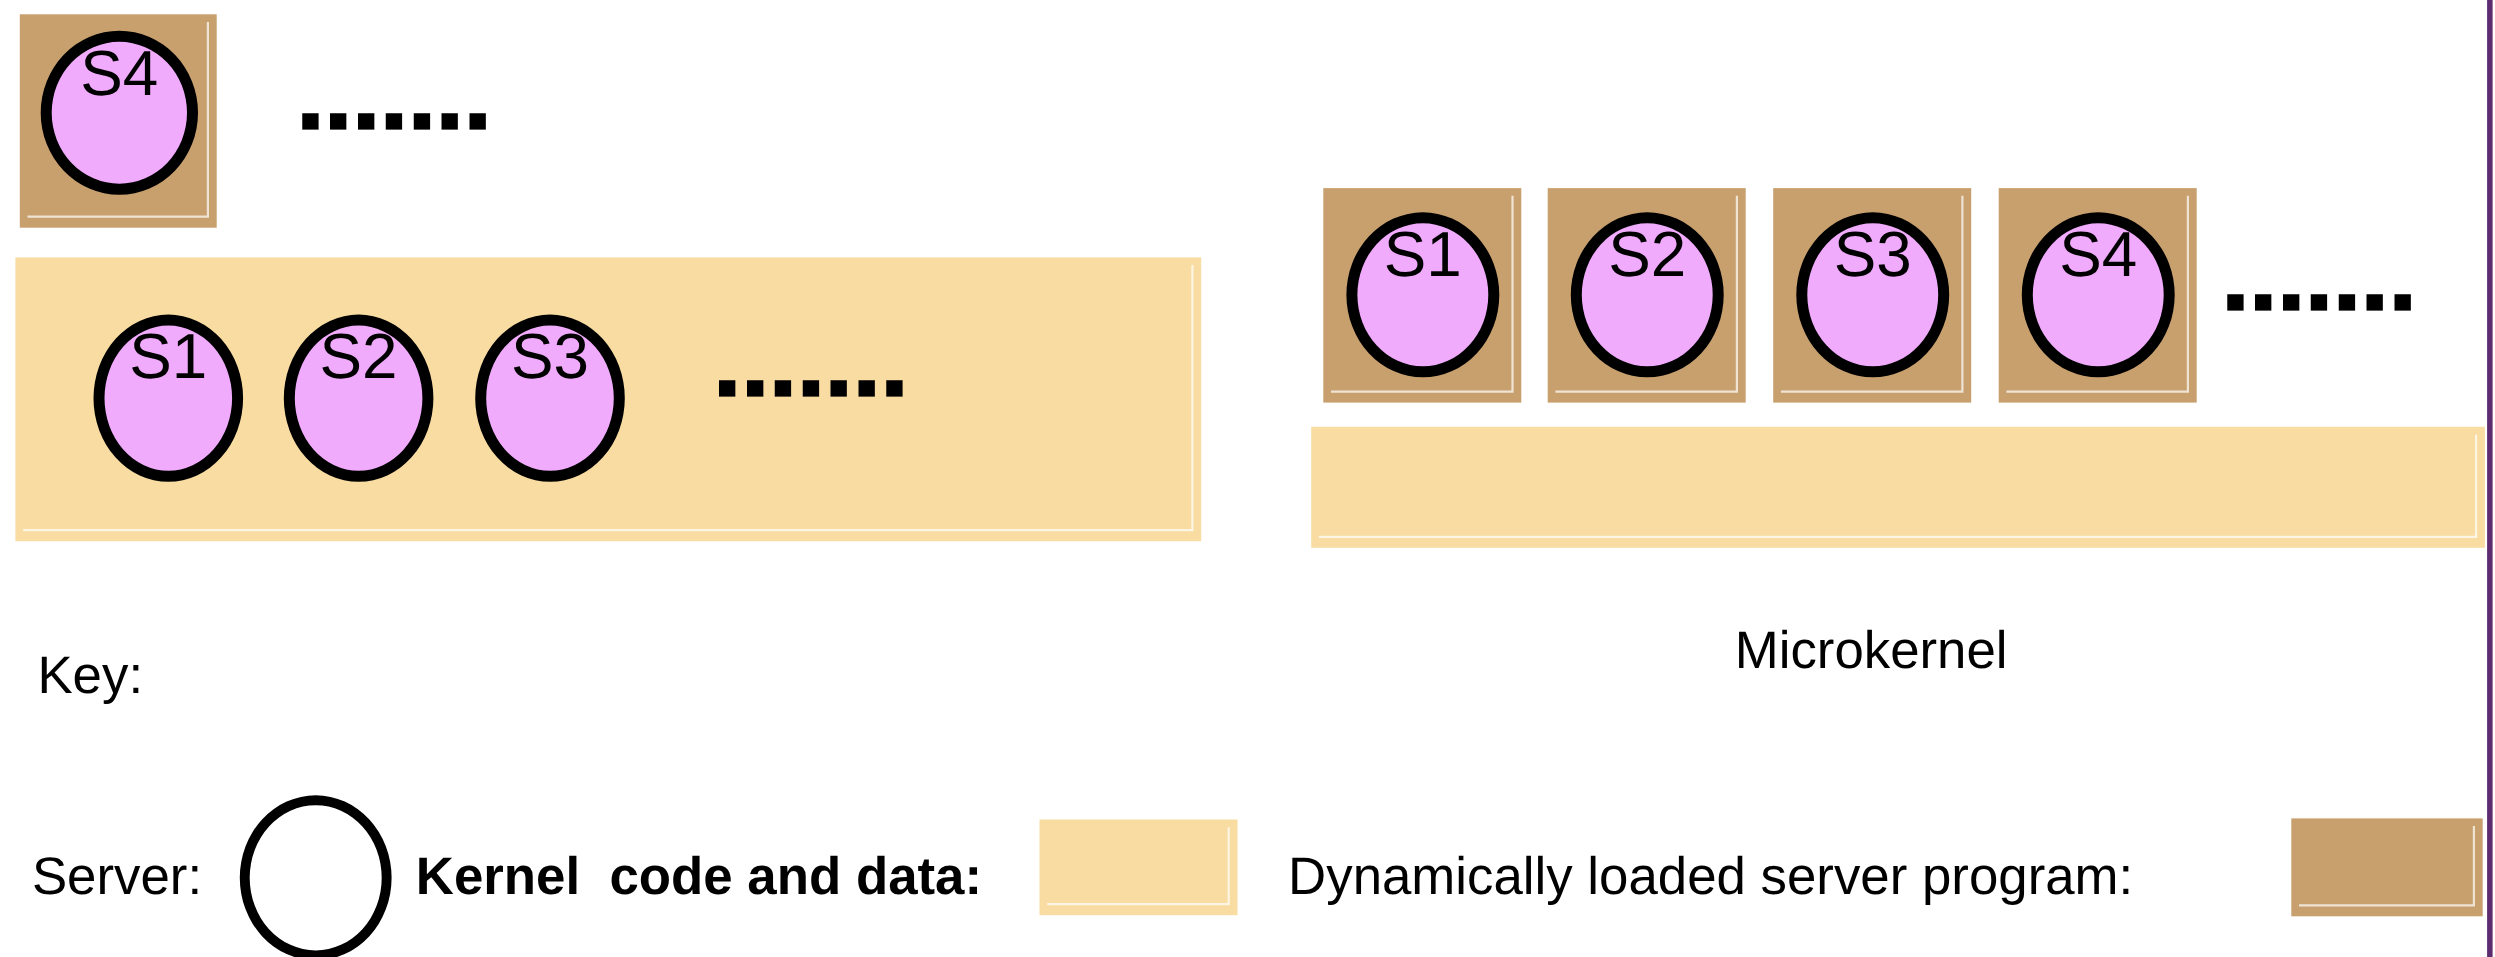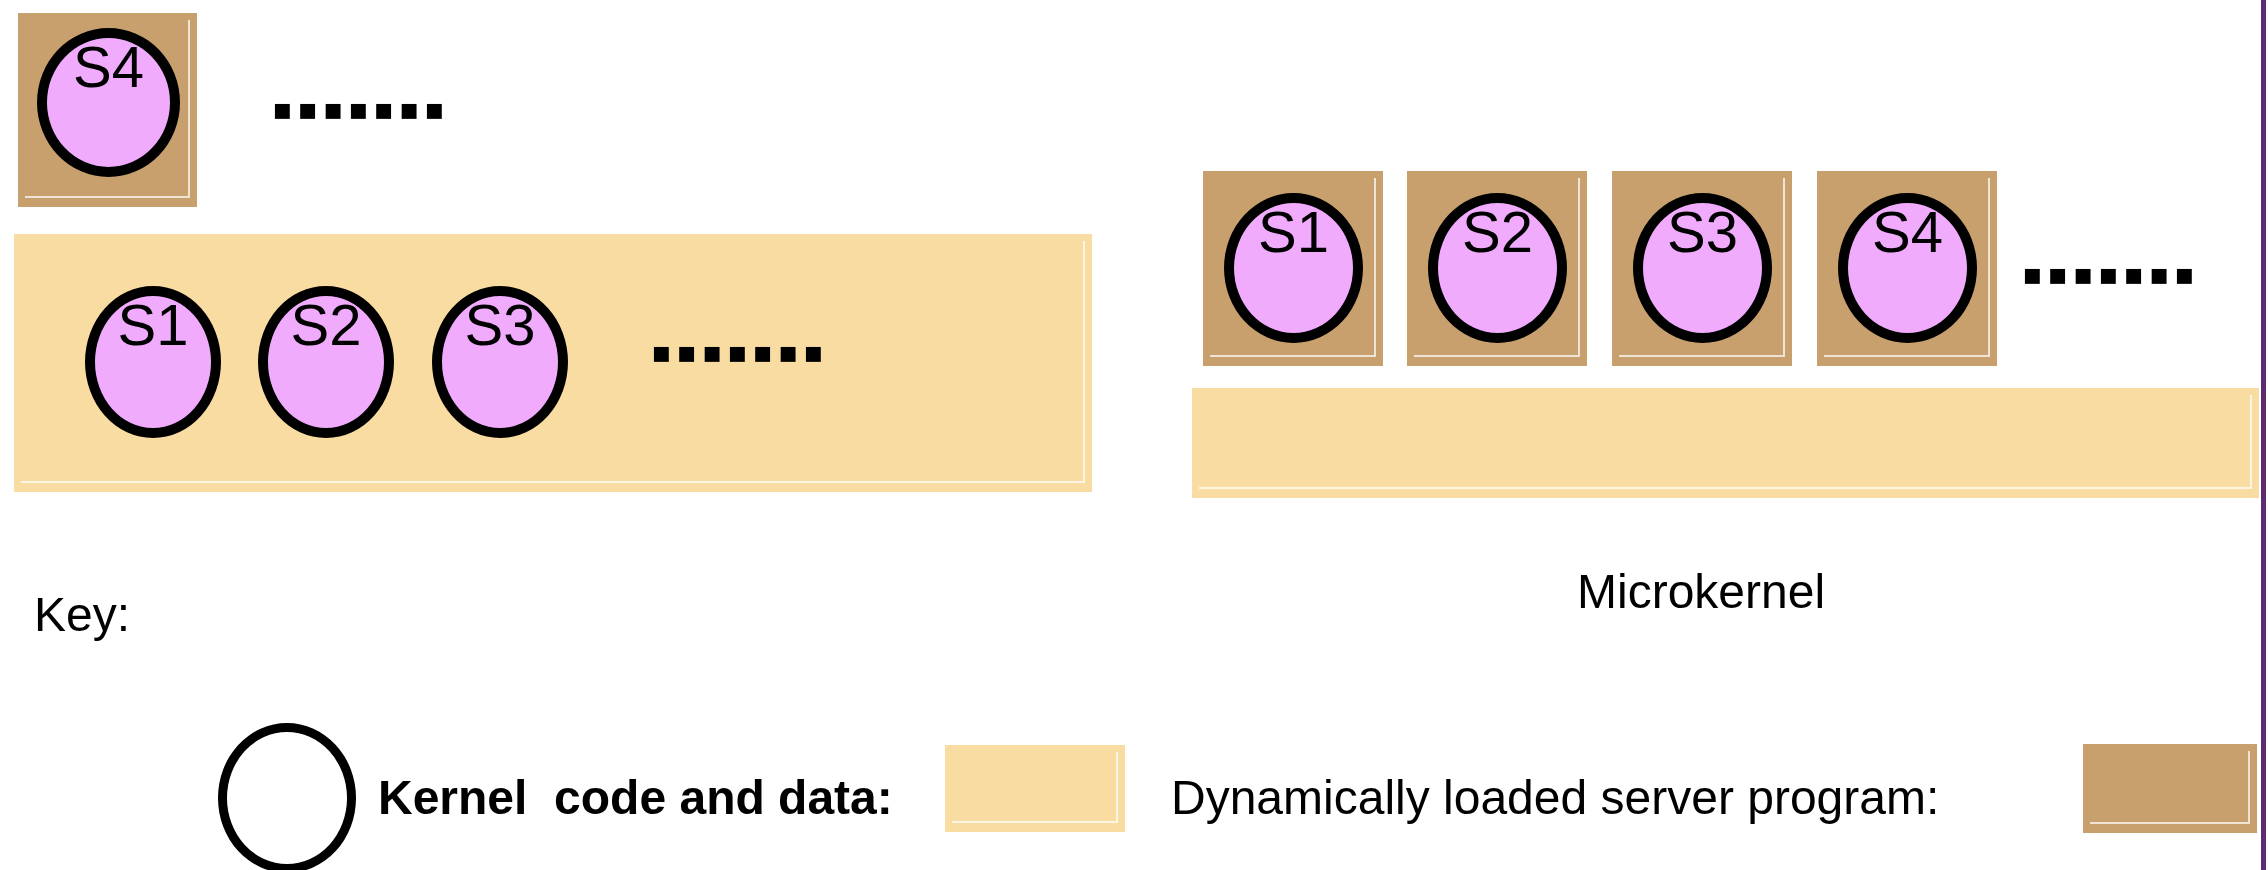--- a/index.html
+++ b/index.html
@@ -122,20 +122,21 @@
   <div class="dots" style="left:2022px;top:256px;">▪▪▪▪▪▪▪</div>
 
   <div class="kernel-rect" style="left:1192px;top:388px;width:1067px;height:110px;">
     <span class="hl"></span>
   </div>
 
   <div class="caption" style="left:1577px;top:566px;">Microkernel</div>
 
   <div class="caption" style="left:34px;top:589px;">Key:</div>
 
+  <div class="caption" style="left:29px;top:772px;">Server:</div>
 
   <div class="key-circle" style="left:218px;top:723px;width:138px;height:150px;"></div>
 
   <div class="caption" style="left:378px;top:772px;font-weight:bold;">Kernel  code and data:</div>
 
   <div class="kernel-rect" style="left:945px;top:745px;width:180px;height:87px;">
     <span class="hl"></span>
   </div>
 
   <div class="caption" style="left:1171px;top:772px;">Dynamically loaded server program:</div>

